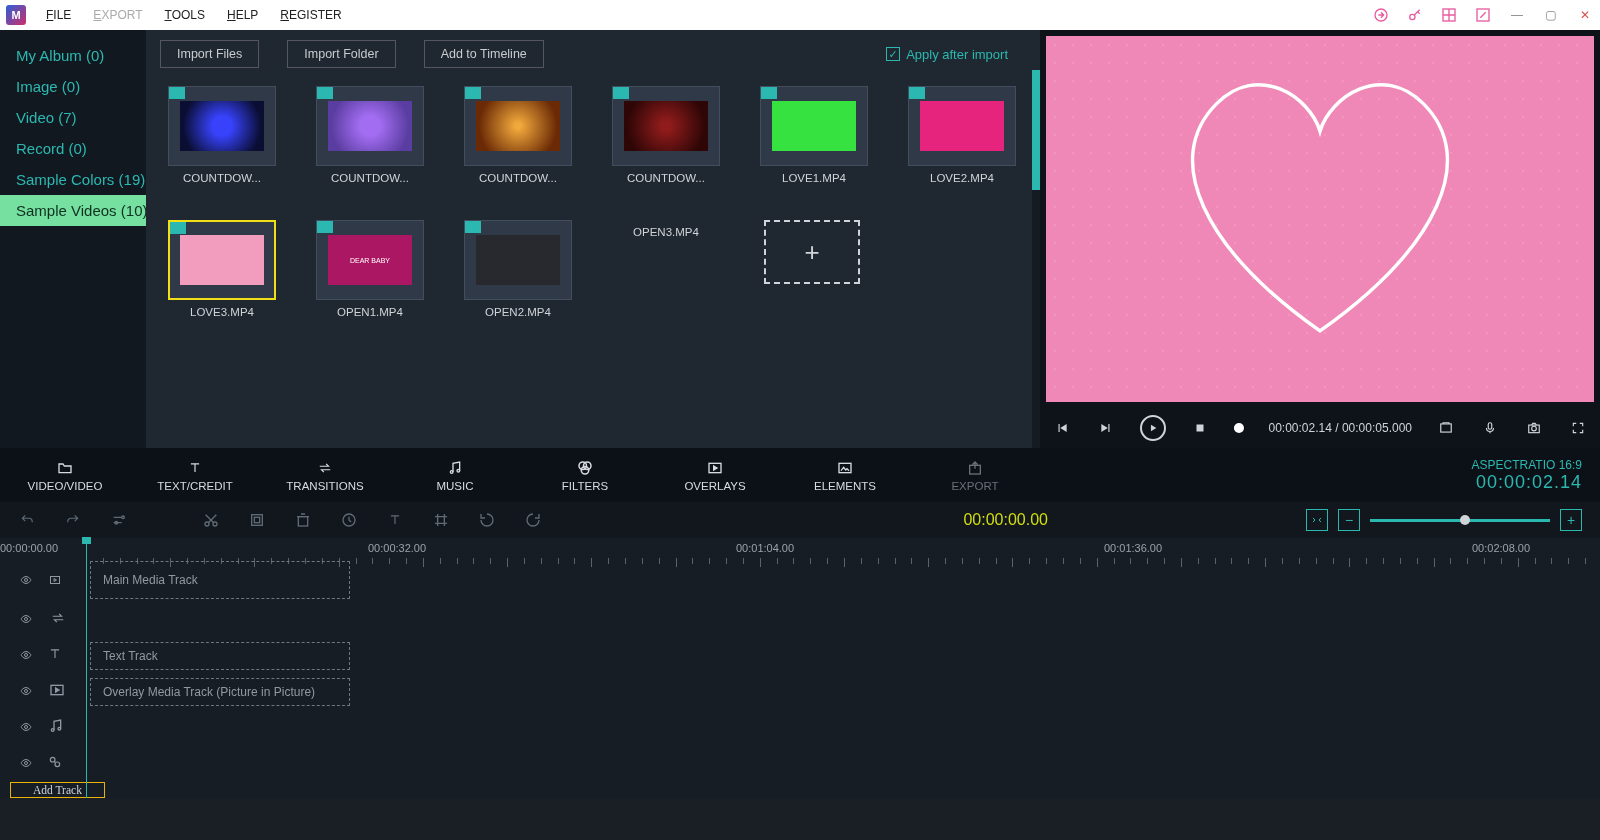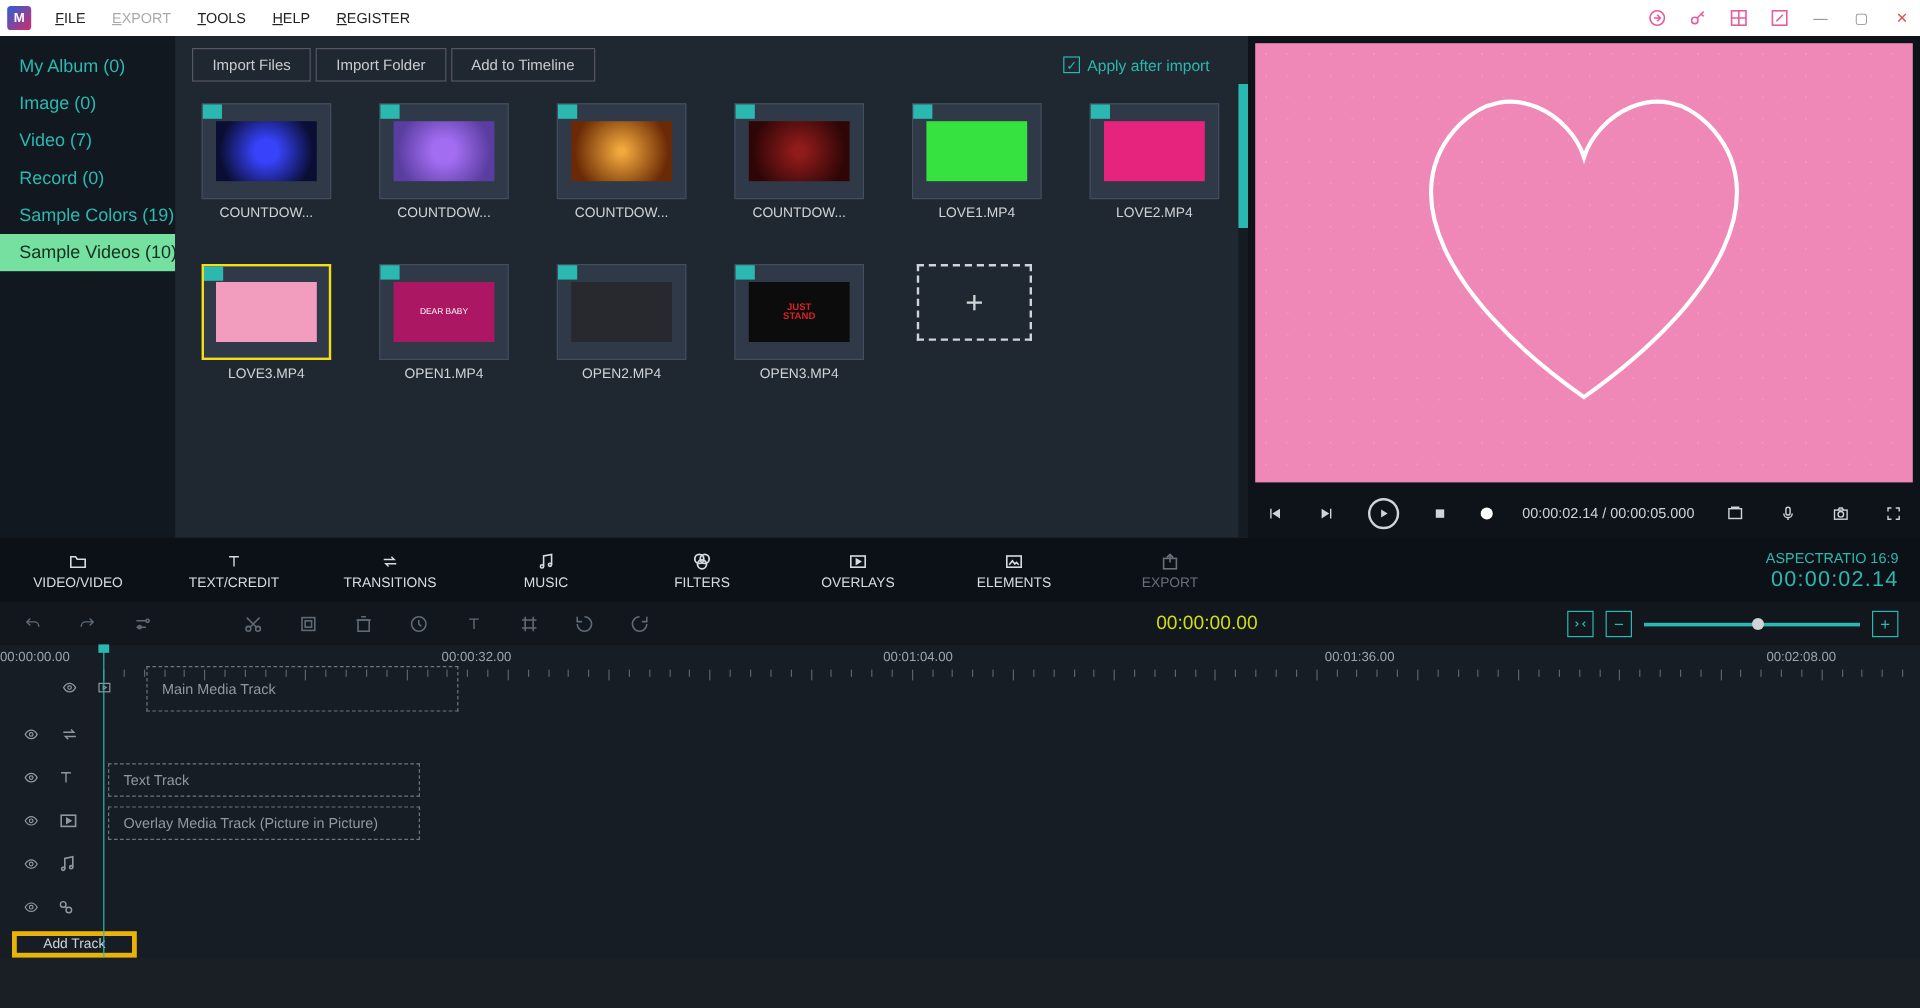--- a/index.html
+++ b/index.html
@@ -13,21 +13,21 @@
 .tbicon { width: 18px; height: 18px; display:flex; align-items:center; justify-content:center; }
 .tbicon.pink svg *{stroke:#e85b9f;} .tbicon.pink{color:#e85b9f;}
 .winbtn { width: 18px; height: 18px; display:flex; align-items:center; justify-content:center; }
 
 .body-row1 { display: flex; height: 418px; background: #121820; }
 .sidebar-left { width: 146px; background: #121820; padding: 10px 0; font-size: 15px; }
 .side-item { padding: 7px 16px; color: #2bb8b0; cursor: pointer; white-space:nowrap; }
 .side-item.selected { background: #75e0a0; color: #103020; }
 
 .media-region { flex: 1; background: #1f2730; position: relative; display:flex; flex-direction:column; }
-.media-topbar { display: flex; align-items: center; padding: 10px 14px 4px; gap: 4px; }
+.media-topbar { display: flex; align-items: center; padding: 10px 14px 4px; gap: 28px; }
 .mbtn { border: 1px solid #556; background: transparent; color: #c8ccd0; font-size: 12.5px; padding: 6px 16px; cursor: pointer; }
 .apply-check { margin-left: auto; color: #2bb8b0; font-size: 13px; display:flex; align-items:center; margin-right:18px; }
 .apply-check .chk { width:14px; height:14px; border:1px solid #2bb8b0; margin-right:6px; display:flex; align-items:center; justify-content:center; color:#2bb8b0; font-size:11px; }
 
 .thumb-grid { padding: 14px 22px; display: flex; flex-wrap: wrap; gap: 36px 40px; }
 .thumb { width: 108px; display: flex; flex-direction: column; align-items: center; cursor: pointer; }
 .thumb-frame { width: 108px; height: 80px; background: #2f3947; border: 1px solid #424e5e; position: relative; display:flex; align-items:center; justify-content:center; }
 .thumb.selected .thumb-frame { border: 2px solid #f3df15; }
 .thumb-tag { position: absolute; top: 0; left: 0; width: 16px; height: 12px; background: #2bb8b0; }
 .thumb-img { width: 84px; height: 50px; }
@@ -71,26 +71,26 @@
 .rlabel{position:absolute;top:4px;}
 .ticks{position:absolute;left:86px;right:10px;top:20px;height:8px;}
 .tick{position:absolute;top:0;width:1px;height:6px;background:#5a636d;}
 .tick.major{height:9px;}
 .tracks{flex:1;}
 .trackrow{height:36px;display:flex;align-items:center;}
 .trackhead{width:86px;display:flex;align-items:center;gap:14px;padding-left:18px;color:#8f99a3;}
 .trackbody{flex:1;position:relative;height:100%;}
 .trackph{position:absolute;left:4px;top:4px;height:28px;border:1px dashed #6d7783;padding:0 12px;display:flex;align-items:center;font-size:12px;color:#8f99a3;min-width:260px;}
 .trackrow:first-child .trackph{height:38px;top:1px;}
-.trackrow:first-child{height:42px;padding-left:32px;}
+.trackrow:first-child{height:42px;}
 .playhead{position:absolute;left:86px;top:0;bottom:0;width:1px;background:#2bb8b0;}
 .playhead::before{content:"";position:absolute;top:-1px;left:-4px;width:9px;height:7px;background:#2bb8b0;}
 
 .addtrack{height:22px;display:flex;align-items:center;}
-.addtrack-btn{border:4px solid #eab308;background:transparent;color:#cfd4d8;font-size:11.5px;padding:1px 22px;margin-left:10px;cursor:pointer;}
+.addtrack-btn{border:1px solid #eab308;background:transparent;color:#cfd4d8;font-size:11.5px;padding:1px 22px;margin-left:10px;cursor:pointer;font-family:Liberation Serif, serif;}
 
 
 .cd1{background:radial-gradient(circle,#3742fa 20%,#0a0e33 80%);}
 .cd2{background:radial-gradient(circle,#a36df2 20%,#5a3da0 80%);}
 .cd3{background:radial-gradient(circle,#f2a93c 5%,#6b2a05 80%);}
 .cd4{background:radial-gradient(circle,#8f1b1b 10%,#2e0606 80%);}
 .lv1{background:#36e23f;}
 .lv2{background:#e6247e;}
 .lv3{background:#f29dbd;}
 .op1{background:#ac1763;display:flex;align-items:center;justify-content:center;color:#fff;font-size:7px;}
@@ -221,27 +221,20 @@
           <div class="thumb-label">OPEN1.MP4</div>
         </div>
         <div class="thumb">
           <div class="thumb-frame">
             <div class="thumb-tag"></div>
             <div class="thumb-img op2"></div>
           </div>
           <div class="thumb-label">OPEN2.MP4</div>
         </div>
         <div class="thumb">
-          <div class="thumb-frame">
-            <div class="thumb-tag"></div>
-            <div class="thumb-img op3">
-              <span style="white-space:pre;text-align:center;display:block;line-height:1">JUST
-STAND</span>
-            </div>
-          </div>
           <div class="thumb-label">OPEN3.MP4</div>
         </div>
         <div class="add-drop">+</div>
       </div>
     <div class="scroller">
         <div class="scroll-thumb"></div>
       </div>
   </div>
 
   <div class="preview">

